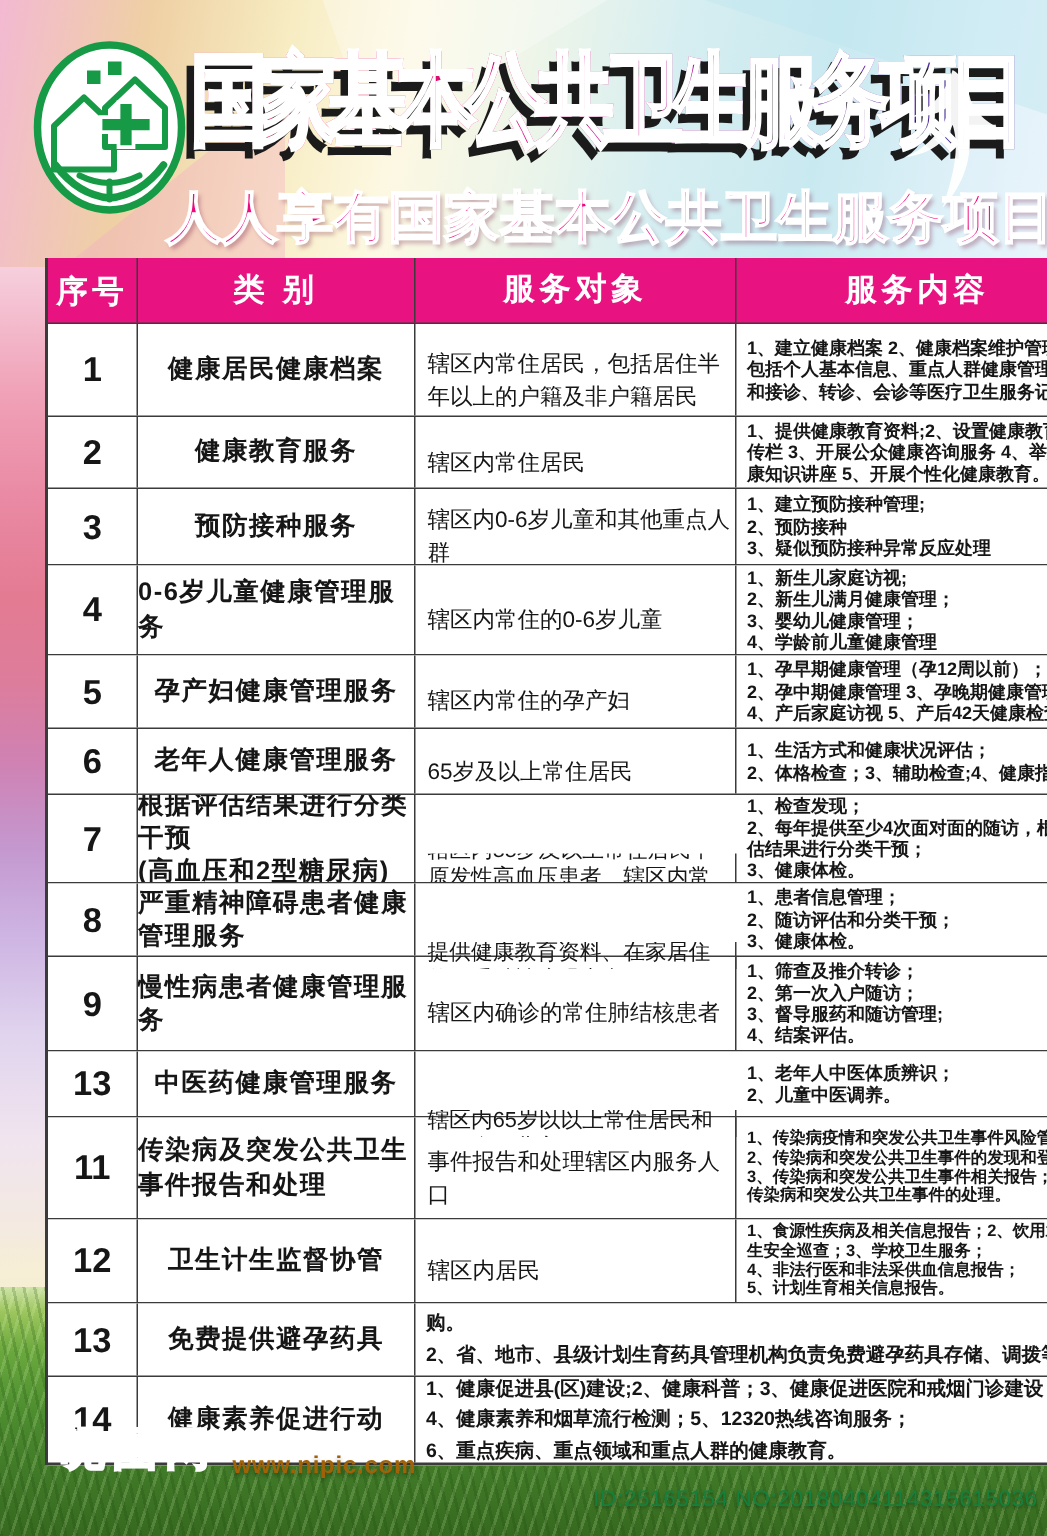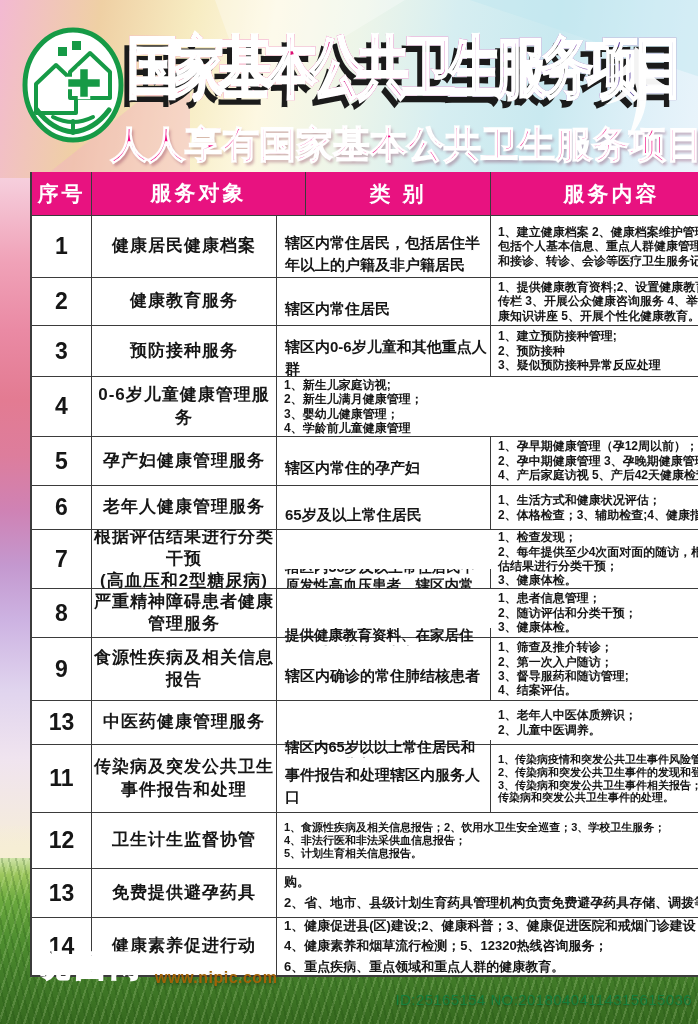--- a/index.html
+++ b/index.html
@@ -45,23 +45,23 @@
 
   
   .tbl{position:absolute;left:30px;top:172px;width:700px;background:#ffffff;
        border-left:2px solid #3b3b3b;}
   .trow{display:flex;border-bottom:1px solid #3b3b3b;background:#fff;}
   .trow:last-child{border-bottom:2px solid #3b3b3b;}
   .cell{box-sizing:border-box;border-right:1px solid #3b3b3b;overflow:hidden;
         display:flex;align-items:center;color:#161616;}
   .cx{border-right:none;}
   .cn{width:60px;justify-content:center;font-size:23px;font-weight:700;}
-  .cc{width:185px;justify-content:center;text-align:center;
+  .cc{width:185px;justify-content:center;text-align:left;
       font-size:17px;font-weight:800;letter-spacing:1px;line-height:1.3;white-space:pre-line;}
-  .ct{width:214px;padding:16px 3px 2px 8px;font-size:15px;font-weight:700;line-height:1.45;}
+  .ct{width:214px;padding:16px 3px 2px 8px;font-size:15px;font-weight:400;line-height:1.45;}
   .ct.tight{font-size:14.5px;line-height:1.25;margin-top:39px;}
   .cx{flex:1;padding:2px 2px 2px 7px;font-size:12px;font-weight:700;line-height:1.2;white-space:pre-line;}
   .cx.dense{font-size:11px;line-height:1.16;}
   .thead{background:#e81280;border-bottom:1px solid #3b3b3b;}
   .thead .cell{color:#ffffff;justify-content:center;text-align:center;
       font-size:21px;font-weight:900;letter-spacing:3px;padding:0;}
   .h-head{height:43px}.h-r1{height:61px}.h-r2{height:47px}.h-r3{height:50px}
   .h-r4{height:59px}.h-r5{height:48px}.h-r6{height:43px}.h-r7{height:58px}
   .h-r8{height:48px}.h-r9{height:62px}.h-r10{height:43px}.h-r11{height:67px}
   .h-r12{height:55px}.h-r13{height:48px}.h-r14{height:57px}
@@ -111,22 +111,22 @@
       <path fill="#ffffff" d="M33 2 C30 12 24 20 13 25 C22 25 28 23 32 19
         C29 31 22 39 10 45 C23 43 30 37 33 29 C36 38 35 50 28 70
         C39 58 43 45 41 30 C47 35 53 36 59 32 C51 29 45 24 42 17 C40 9 37 4 33 2 Z"></path>
     </svg>
   </div>
 
   <div class="tbl">
 
     <div class="trow thead h-head">
       <div class="cell cn">序号</div>
+      <div class="cell cc">类 别</div>
       <div class="cell ct" style="justify-content:center;padding:0">服务对象</div>
-      <div class="cell cc">类 别</div>
       <div class="cell cx" style="justify-content:center;padding:0">服务内容</div>
     </div>
 
     <div class="trow h-r1">
       <div class="cell cn">1</div>
       <div class="cell cc">健康居民健康档案</div>
       <div class="cell ct">辖区内常住居民，包括居住半年以上的户籍及非户籍居民</div>
       <div class="cell cx">1、建立健康档案 2、健康档案维护管理。包括个人基本信息、重点人群健康管理记录和接诊、转诊、会诊等医疗卫生服务记录。</div>
     </div>
 
@@ -142,20 +142,21 @@
       <div class="cell cc">预防接种服务</div>
       <div class="cell ct">辖区内0-6岁儿童和其他重点人群</div>
       <div class="cell cx">1、建立预防接种管理;
 2、预防接种
 3、疑似预防接种异常反应处理</div>
     </div>
 
     <div class="trow h-r4">
       <div class="cell cn">4</div>
       <div class="cell cc">0-6岁儿童健康管理服务</div>
+      <div class="cell ct">辖区内常住的0-6岁儿童</div>
       <div class="cell cx">1、新生儿家庭访视;
 2、新生儿满月健康管理；
 3、婴幼儿健康管理；
 4、学龄前儿童健康管理</div>
     </div>
 
     <div class="trow h-r5">
       <div class="cell cn">5</div>
       <div class="cell cc">孕产妇健康管理服务</div>
       <div class="cell ct">辖区内常住的孕产妇</div>
@@ -186,21 +187,21 @@
       <div class="cell cn">8</div>
       <div class="cell cc">严重精神障碍患者健康管理服务</div>
       <div class="cell ct tight">提供健康教育资料、在家居住的严重精神障碍患者</div>
       <div class="cell cx">1、患者信息管理；
 2、随访评估和分类干预；
 3、健康体检。</div>
     </div>
 
     <div class="trow h-r9">
       <div class="cell cn">9</div>
-      <div class="cell cc">食源性疾病及相关信息报告</div>
+      <div class="cell cc">慢性病患者健康管理服务</div>
       <div class="cell ct">辖区内确诊的常住肺结核患者</div>
       <div class="cell cx">1、筛查及推介转诊；
 2、第一次入户随访；
 3、督导服药和随访管理;
 4、结案评估。</div>
     </div>
 
     <div class="trow h-r10">
       <div class="cell cn">13</div>
       <div class="cell cc">中医药健康管理服务</div>
@@ -212,20 +213,21 @@
     <div class="trow h-r11">
       <div class="cell cn">11</div>
       <div class="cell cc">传染病及突发公共卫生事件报告和处理</div>
       <div class="cell ct">事件报告和处理辖区内服务人口</div>
       <div class="cell cx dense">1、传染病疫情和突发公共卫生事件风险管理；2、传染病和突发公共卫生事件的发现和登记；3、传染病和突发公共卫生事件相关报告；4、传染病和突发公共卫生事件的处理。</div>
     </div>
 
     <div class="trow h-r12">
       <div class="cell cn">12</div>
       <div class="cell cc">卫生计生监督协管</div>
+      <div class="cell ct">辖区内居民</div>
       <div class="cell cx dense">1、食源性疾病及相关信息报告；2、饮用水卫生安全巡查；3、学校卫生服务；
 4、非法行医和非法采供血信息报告；
 5、计划生育相关信息报告。</div>
     </div>
 
     <div class="trow h-r13">
       <div class="cell cn">13</div>
       <div class="cell cc">免费提供避孕药具</div>
       <div class="cell cx" style="font-size:13px;line-height:1.6">1、省级卫生计生部门作为本地区免费避孕药具采购主体依法实施避孕药具采购。
 2、省、地市、县级计划生育药具管理机构负责免费避孕药具存储、调拨等工作。</div>

